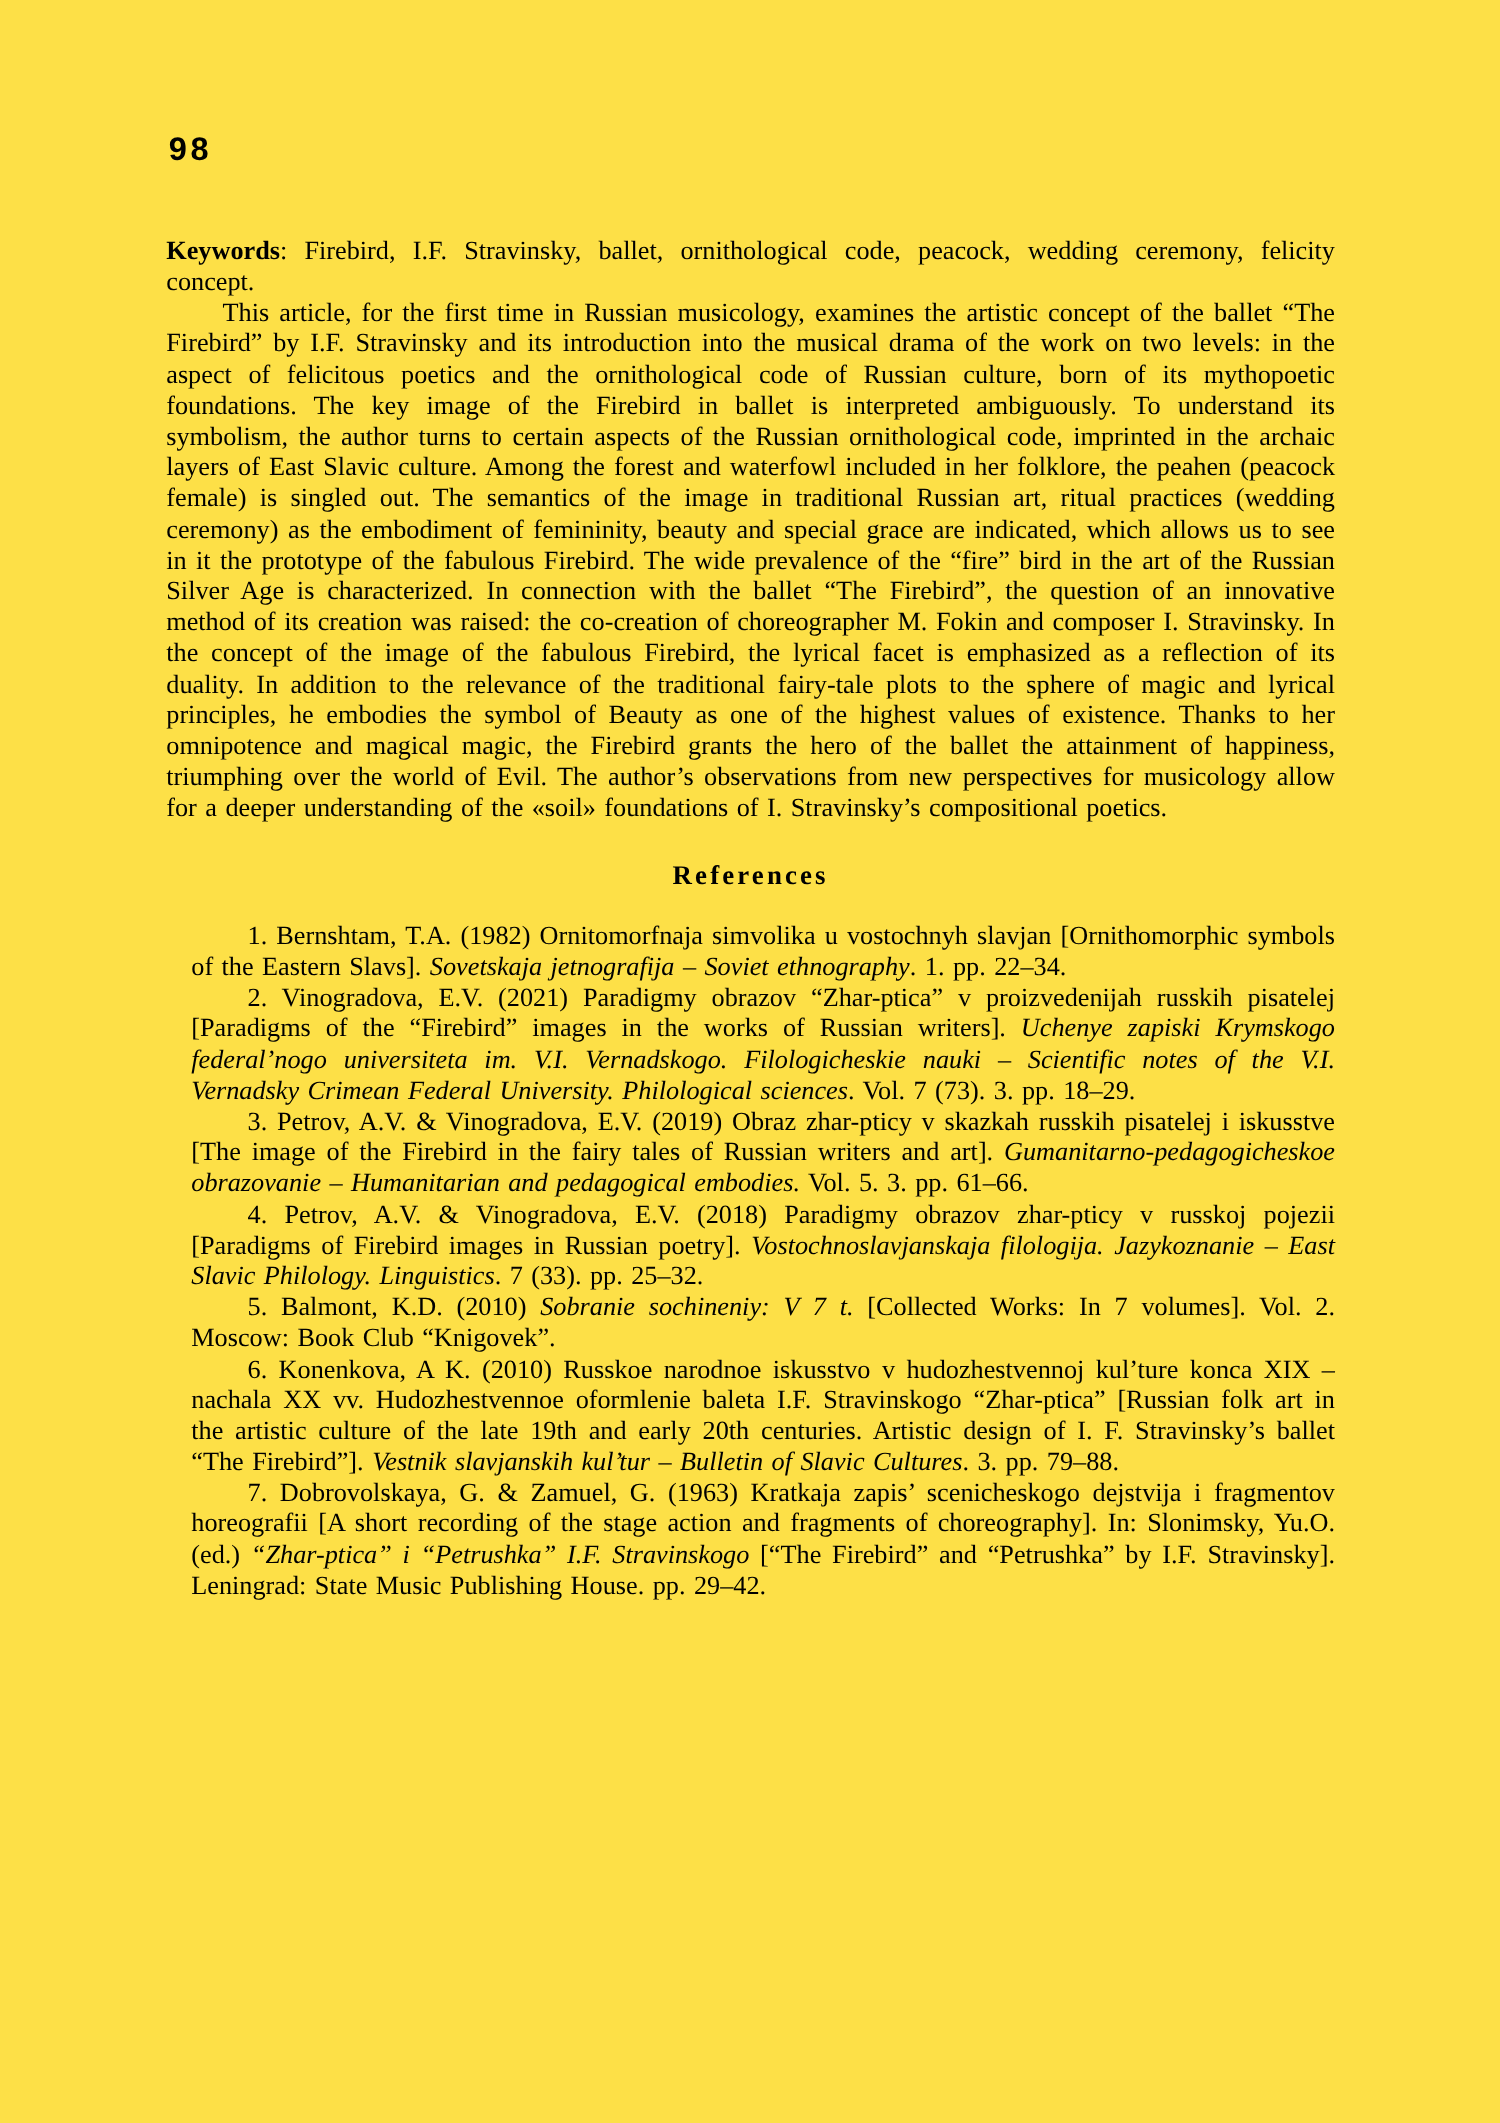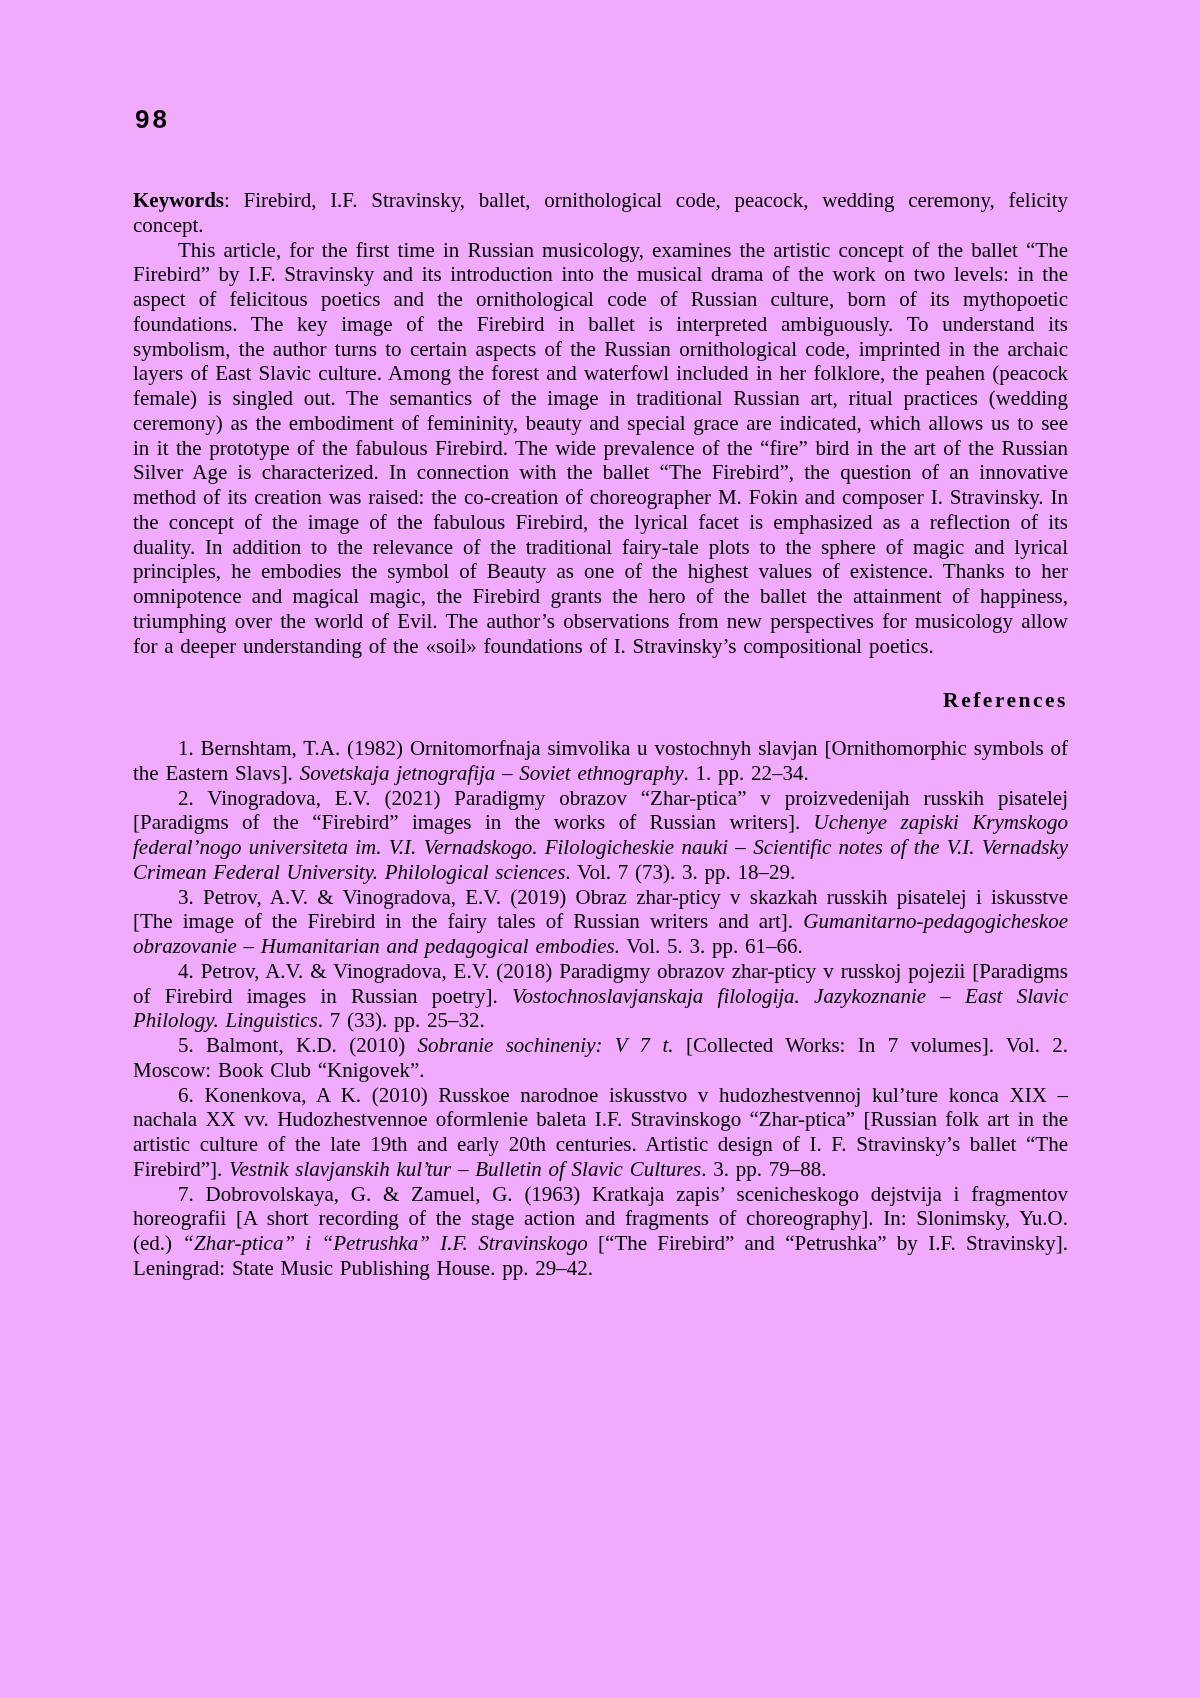--- a/index.html
+++ b/index.html
@@ -1,20 +1,20 @@
 <!DOCTYPE html>
 <html><head>
 <meta charset="utf-8">
 <style>
   html, body { margin: 0; padding: 0; background: #ffffff; }
   .page {
     position: relative;
     width: 1200px;
     height: 1698px;
-    background: #f0abfc;
+    background: #fde047;
     color: #000000;
     font-family: "Liberation Serif", "DejaVu Serif", serif;
     overflow: hidden;
   }
   
   .page-number {
     position: absolute;
     left: 135px;
     top: 104px;
     font-family: "Liberation Sans", sans-serif;
@@ -48,26 +48,26 @@
     width: 935px;
     font-size: 21px;
     line-height: 24.75px;
     text-align: justify;
     word-spacing: 1.5px;
   }
   main p { margin: 0; }
   .abstract { text-indent: 45px; }
   .references-heading {
     margin: 30px 0 23px 0;
-    text-align: right;
+    text-align: center;
     font-size: 21.5px;
     font-weight: 700;
     letter-spacing: 2.5px;
   }
-  .ref { text-indent: 45px; }
+  .ref { text-indent: 45px; margin-left: 20px; }
   .b { font-weight: 700; }
   .i { font-style: italic; }
 </style>
 </head>
 <body>
 
 <div class="page">
 
   <div class="page-number">98</div>
 

